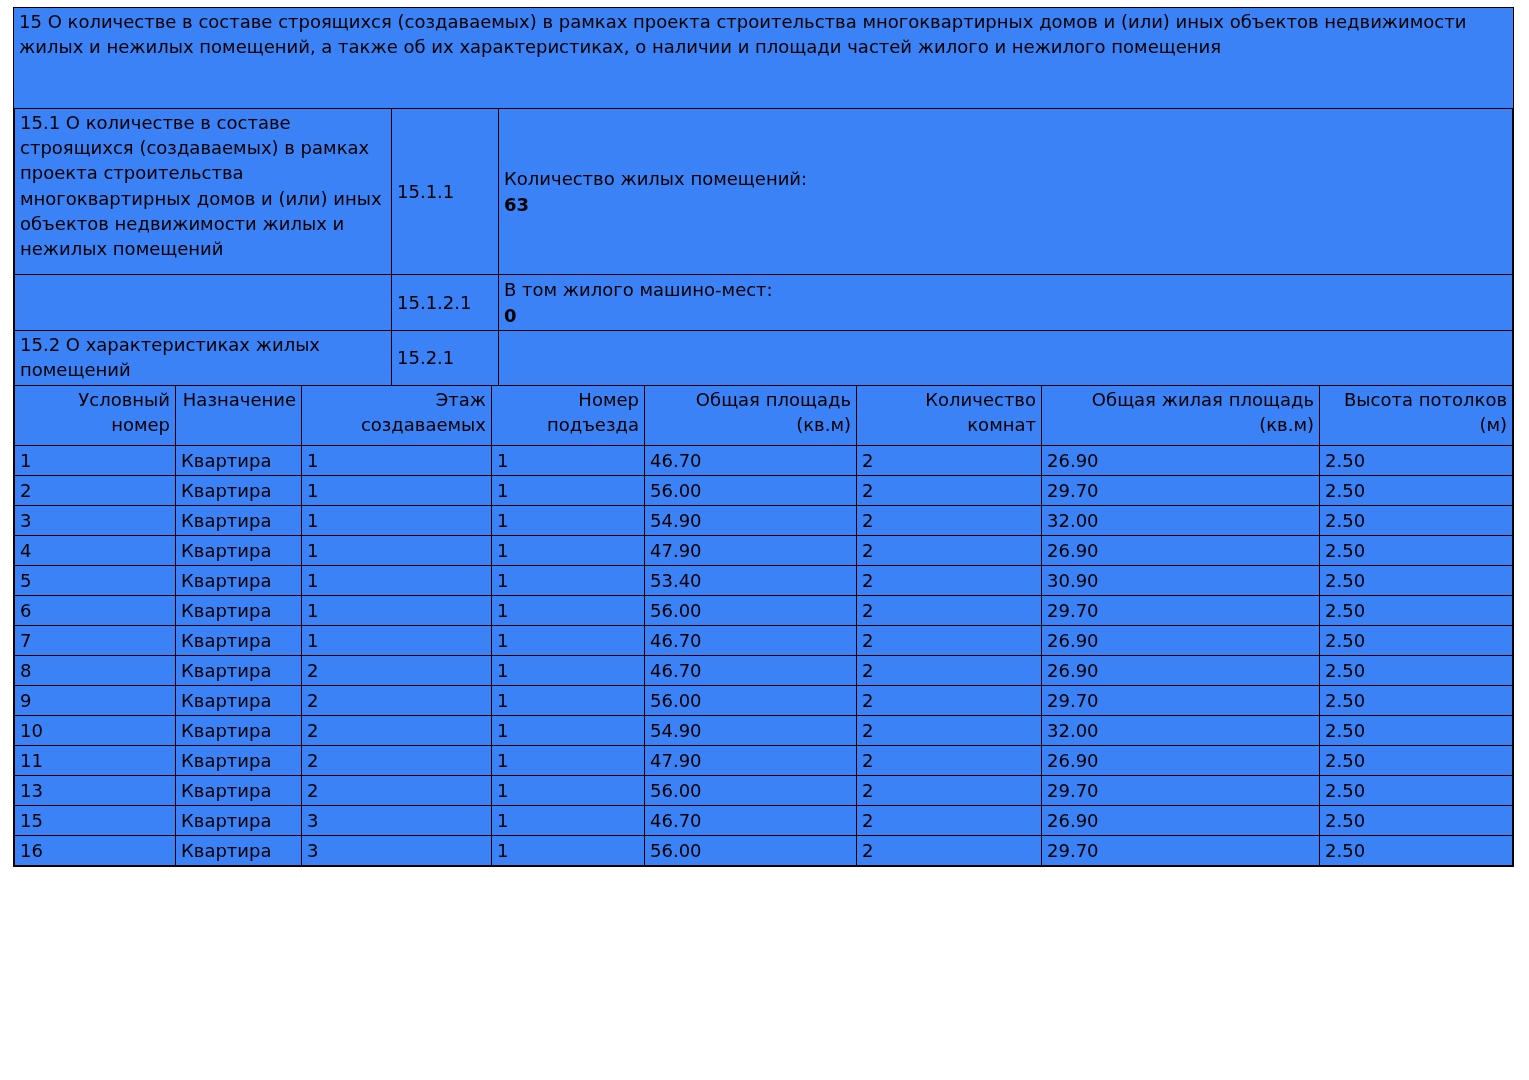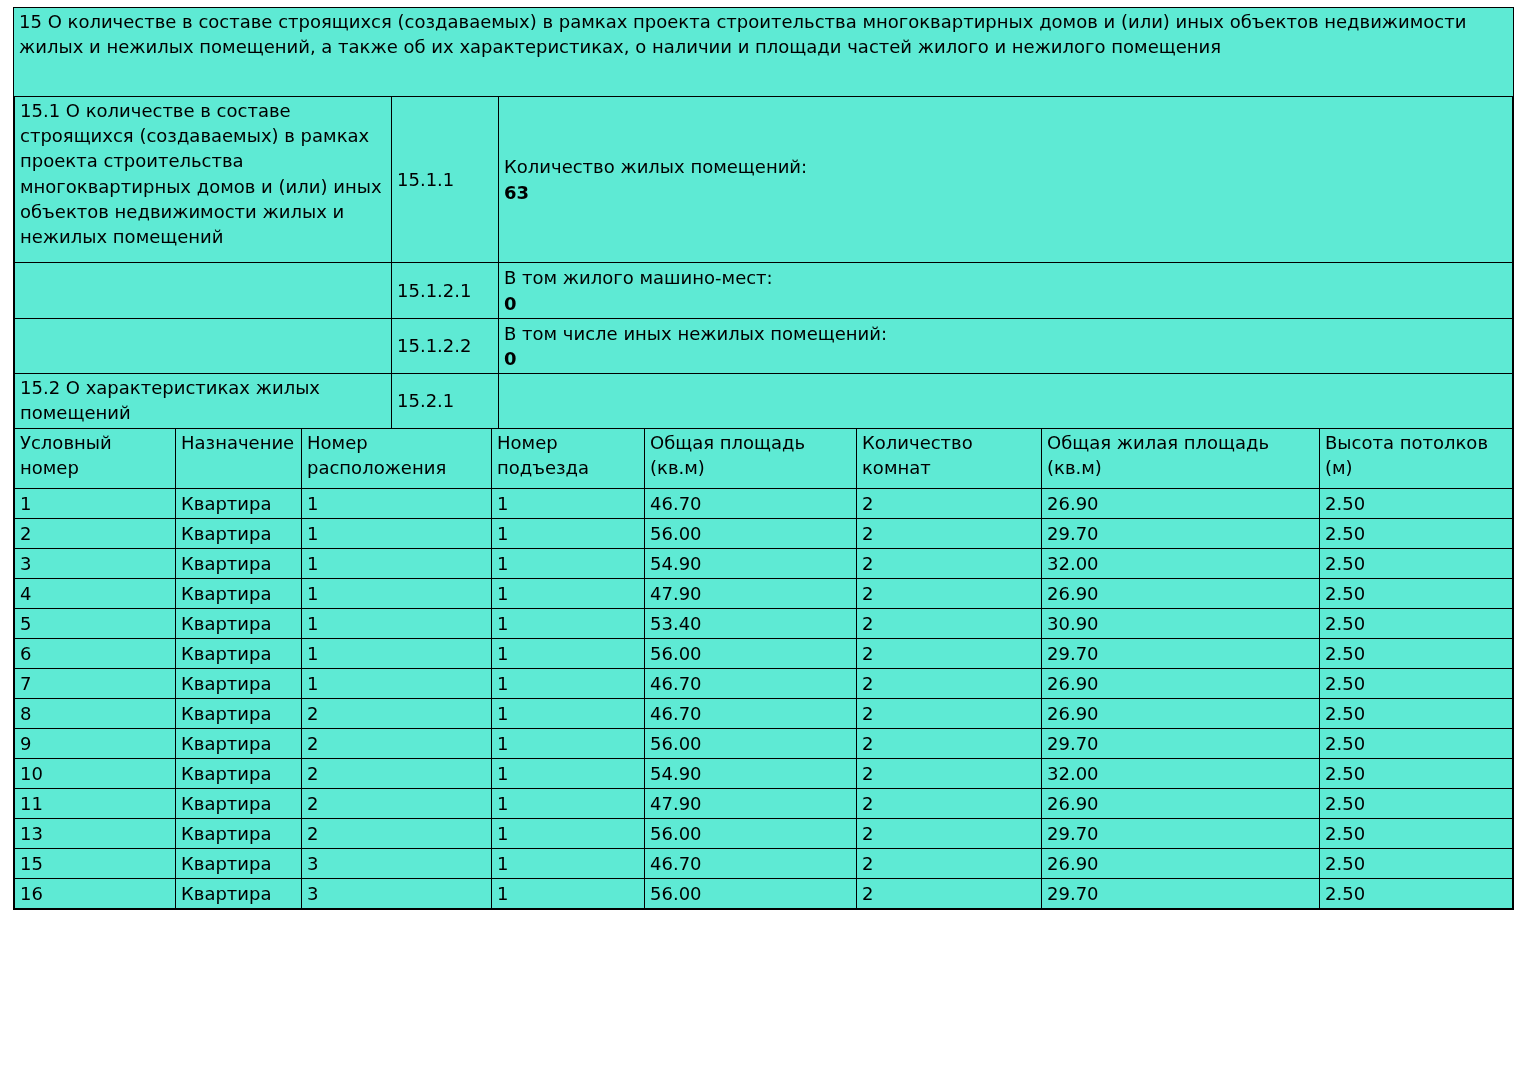--- a/index.html
+++ b/index.html
@@ -8,32 +8,33 @@
     color: #000000;
     font-family: "DejaVu Sans", "Liberation Sans", sans-serif;
     font-size: 18px;
     line-height: 1.4;
   }
   body { margin: 7px 13px; }
 
   .page {
     width: 1501px;
     border: 1px solid #000;
-    background: #5eead4;
+    background: #3b82f6;
   }
 
   .section-title {
     padding: 1px 5px 3px 5px;
     min-height: 88px;
   }
 
   table {
     width: 100%;
     border-collapse: collapse;
     table-layout: fixed;
+    margin-top: 12px;
   }
   td, th {
     border: 1px solid #000;
     padding: 1px 5px;
     overflow: hidden;
     word-wrap: break-word;
   }
 
   
   .info-table { border-top: 1px solid #000; }
@@ -44,21 +45,21 @@
   .info-table tr:nth-child(2) td { height: 56px; }
   .info-table tr:nth-child(3) td { height: 55px; }
   .info-table tr:nth-child(4) td { height: 55px; }
   .info-table tr:nth-child(5) td { height: 62px; }
   .bold { font-weight: bold; }
 
   
   .apt-table { margin-top: -1px; }
   .apt-table th {
     font-weight: normal;
-    text-align: left;
+    text-align: right;
     vertical-align: top;
     height: 60px;
   }
   .apt-table tbody td {
     height: 30px;
     vertical-align: middle;
   }
 </style>
 </head>
 <body>
@@ -80,28 +81,20 @@
           <td class="content-cell">
             <div>Количество жилых помещений:</div>
             <div class="bold">63</div>
           </td>
         </tr>
         <tr>
           <td class="topic-cell"></td>
           <td class="code-cell">15.1.2.1</td>
           <td class="content-cell">
             <div>В том жилого машино-мест:</div>
-            <div class="bold">0</div>
-          </td>
-        </tr>
-        <tr>
-          <td class="topic-cell"></td>
-          <td class="code-cell">15.1.2.2</td>
-          <td class="content-cell">
-            <div>В том числе иных нежилых помещений:</div>
             <div class="bold">0</div>
           </td>
         </tr>
         <tr>
           <td class="topic-cell">15.2 О характеристиках жилых помещений</td>
           <td class="code-cell">15.2.1</td>
           <td class="content-cell">
             <div></div>
             <div class="bold"></div>
           </td>
@@ -117,21 +110,21 @@
       <col style="width:153px">
       <col style="width:212px">
       <col style="width:185px">
       <col style="width:278px">
       <col>
     </colgroup>
     <thead>
       <tr id="apt-head-row">
           <th>Условный номер</th>
           <th>Назначение</th>
-          <th>Номер расположения</th>
+          <th>Этаж создаваемых</th>
           <th>Номер подъезда</th>
           <th>Общая площадь (кв.м)</th>
           <th>Количество комнат</th>
           <th>Общая жилая площадь (кв.м)</th>
           <th>Высота потолков (м)</th>
         </tr>
     </thead>
     <tbody id="apt-body">
         <tr>
           <td>1</td>

